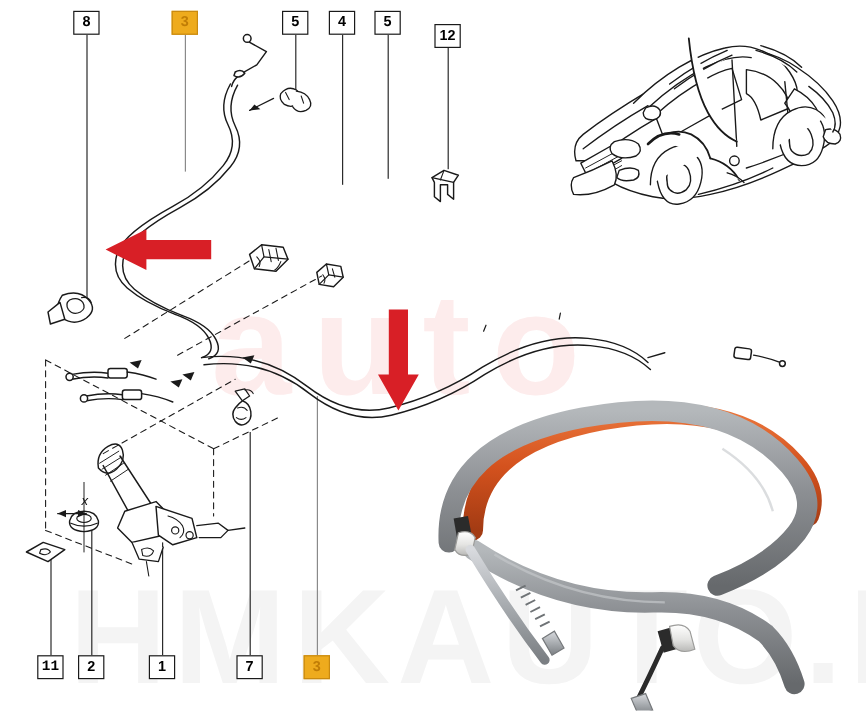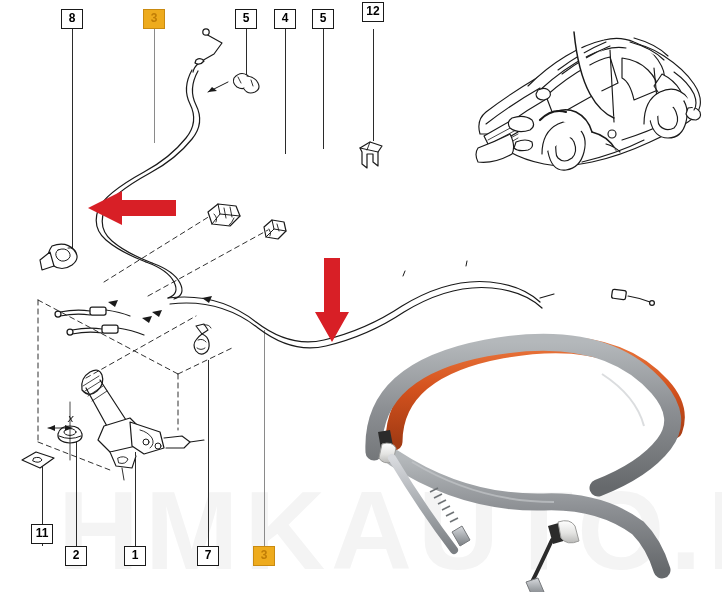--- a/index.html
+++ b/index.html
@@ -89,20 +89,21 @@
     left:462px; top:12px;
     width:256px; height:182px;
     z-index:25;
   }
 </style>
 </head>
 <body>
 
 <div id="stage">
 
+  <div class="wm wm-red">auto</div>
   <div class="wm wm-grey-bot">HMKAUTO.EE</div>
 
   <svg class="canvas below" viewBox="0 0 722 600">
     <g fill="none" stroke="#1a1a1a" stroke-width="1.25" stroke-linecap="round" stroke-linejoin="round">
 
       <path d="M204,33 L222,43 L214,54 L200,62" stroke-width="1.2"></path>
       <circle cx="206" cy="32" r="3.2" fill="#ffffff"></circle>
       <path d="M199,63 q-5,4 -6,9"></path>
 
       <path d="M196,60 q5,-3 8,1 q-4,5 -9,2 z" fill="#ffffff"></path>
@@ -390,23 +391,23 @@
       <div class="callout" style="left: 61px; top: 9px;">8</div>
       <div class="leader hl-line" style="left: 154px; top: 29px; height: 114px;"></div>
       <div class="callout hl" style="left: 143px; top: 9px;">3</div>
       <div class="leader" style="left: 246px; top: 29px; height: 58px;"></div>
       <div class="callout" style="left: 235px; top: 9px;">5</div>
       <div class="leader" style="left: 285px; top: 29px; height: 125px;"></div>
       <div class="callout" style="left: 274px; top: 9px;">4</div>
       <div class="leader" style="left: 323px; top: 29px; height: 120px;"></div>
       <div class="callout" style="left: 312px; top: 9px;">5</div>
       <div class="leader" style="left: 373px; top: 29px; height: 112px;"></div>
-      <div class="callout" style="left: 362px; top: 2px;">12</div>
+      <div class="callout" style="left: 362px; top: 20px;">12</div>
       <div class="leader" style="left: 42px; top: 466px; height: 80px;"></div>
-      <div class="callout" style="left: 31px; top: 524px;">11</div>
+      <div class="callout" style="left: 31px; top: 546px; font-family: Liberation Mono, monospace;">11</div>
       <div class="leader" style="left: 76px; top: 440px; height: 106px;"></div>
       <div class="callout" style="left: 65px; top: 546px;">2</div>
       <div class="leader" style="left: 135px; top: 452px; height: 94px;"></div>
       <div class="callout" style="left: 124px; top: 546px;">1</div>
       <div class="leader" style="left: 208px; top: 360px; height: 186px;"></div>
       <div class="callout" style="left: 197px; top: 546px;">7</div>
       <div class="leader hl-line" style="left: 264px; top: 330px; height: 216px;"></div>
       <div class="callout hl" style="left: 253px; top: 546px;">3</div>
     </div>
 

